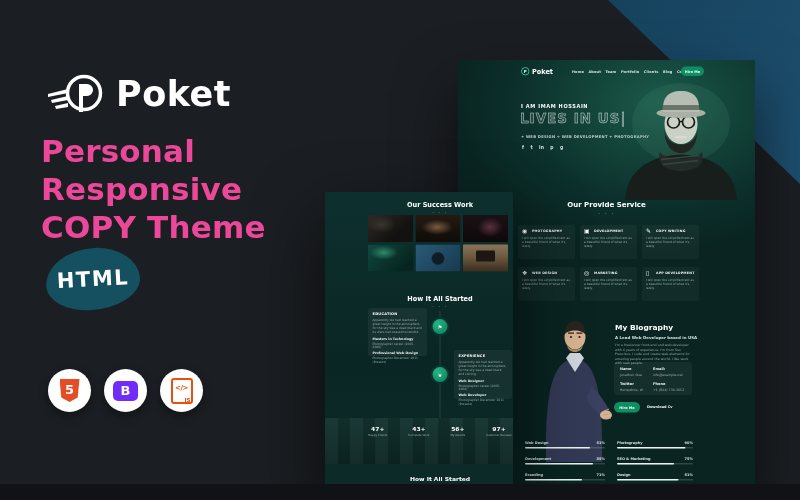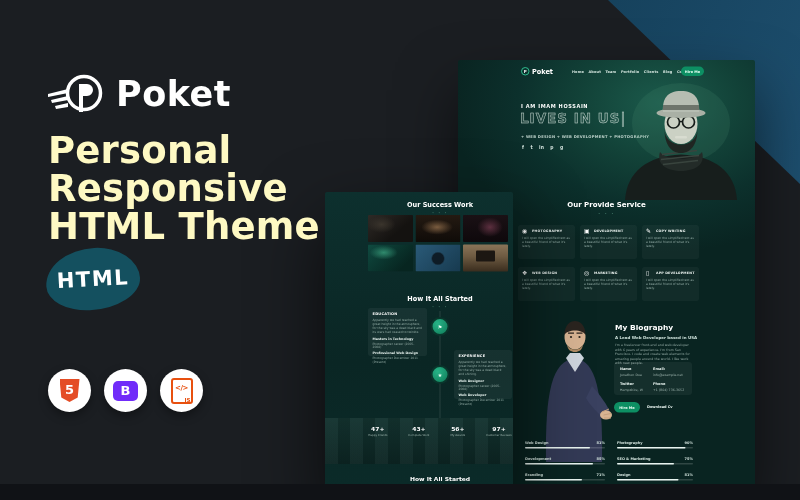--- a/index.html
+++ b/index.html
@@ -8,22 +8,22 @@
 
   
   .navy-corner{position:absolute;inset:0;
     background:linear-gradient(115deg,#0d2435 15%,#16425d 60%,#215577 100%);
     clip-path:polygon(76% 0,100% 0,100% 38%);}
 
   
   .brand-col{position:absolute;left:0;top:0;width:330px;height:500px;z-index:5;}
   .logo-row{position:absolute;left:46px;top:72px;display:flex;align-items:center;gap:12px;}
   .logo-text{font-size:35px;font-weight:800;color:#fff;letter-spacing:.5px;}
-  .title{position:absolute;left:48px;top:132px;margin:0;font-size:37px;line-height:38px;
-         font-weight:800;color:#fef9c3;letter-spacing:.2px;}
+  .title{position:absolute;left:41px;top:132px;margin:0;font-size:31px;line-height:38px;
+         font-weight:800;color:#ec4899;letter-spacing:.2px;}
   .html-badge{position:absolute;left:46px;top:248px;width:94px;height:62px;
     background:#14505f;color:#fff;font-size:21px;font-weight:800;letter-spacing:1.5px;
     display:flex;align-items:center;justify-content:center;
     border-radius:53% 47% 55% 45%/58% 52% 48% 42%;transform:rotate(-3deg);}
   .tech-row{position:absolute;left:48px;top:369px;display:flex;gap:13px;}
   .tech-circle{width:43px;height:43px;border-radius:50%;background:#fff;
     display:flex;align-items:center;justify-content:center;box-shadow:0 4px 10px rgba(0,0,0,.35);}
   .html5-shield{width:20px;height:23px;background:#e44d26;position:relative;
     clip-path:polygon(0 0,100% 0,91% 80%,50% 100%,9% 80%);
     display:flex;align-items:center;justify-content:center;}
@@ -152,21 +152,21 @@
           <path d="M9 34 L22 31 L22 35 L10 37 Z"></path>
         </g>
         <circle cx="38" cy="21" r="16.5" fill="none" stroke="#fff" stroke-width="3.5"></circle>
         <path d="M33 12 h8 a6 6 0 0 1 0 12 h-4 v16 h-4 Z" fill="#fff"></path>
       </svg>
       <span class="logo-text">Poket</span>
     </div>
 
     <h1 class="title">
       <div>Personal Responsive</div>
-      <div>HTML Theme</div>
+      <div>COPY Theme</div>
     </h1>
 
     <div class="html-badge">HTML</div>
 
     <div class="tech-row">
       <div class="tech-circle">
         <div class="html5-shield">
             <span>5</span>
           </div>
       </div>

